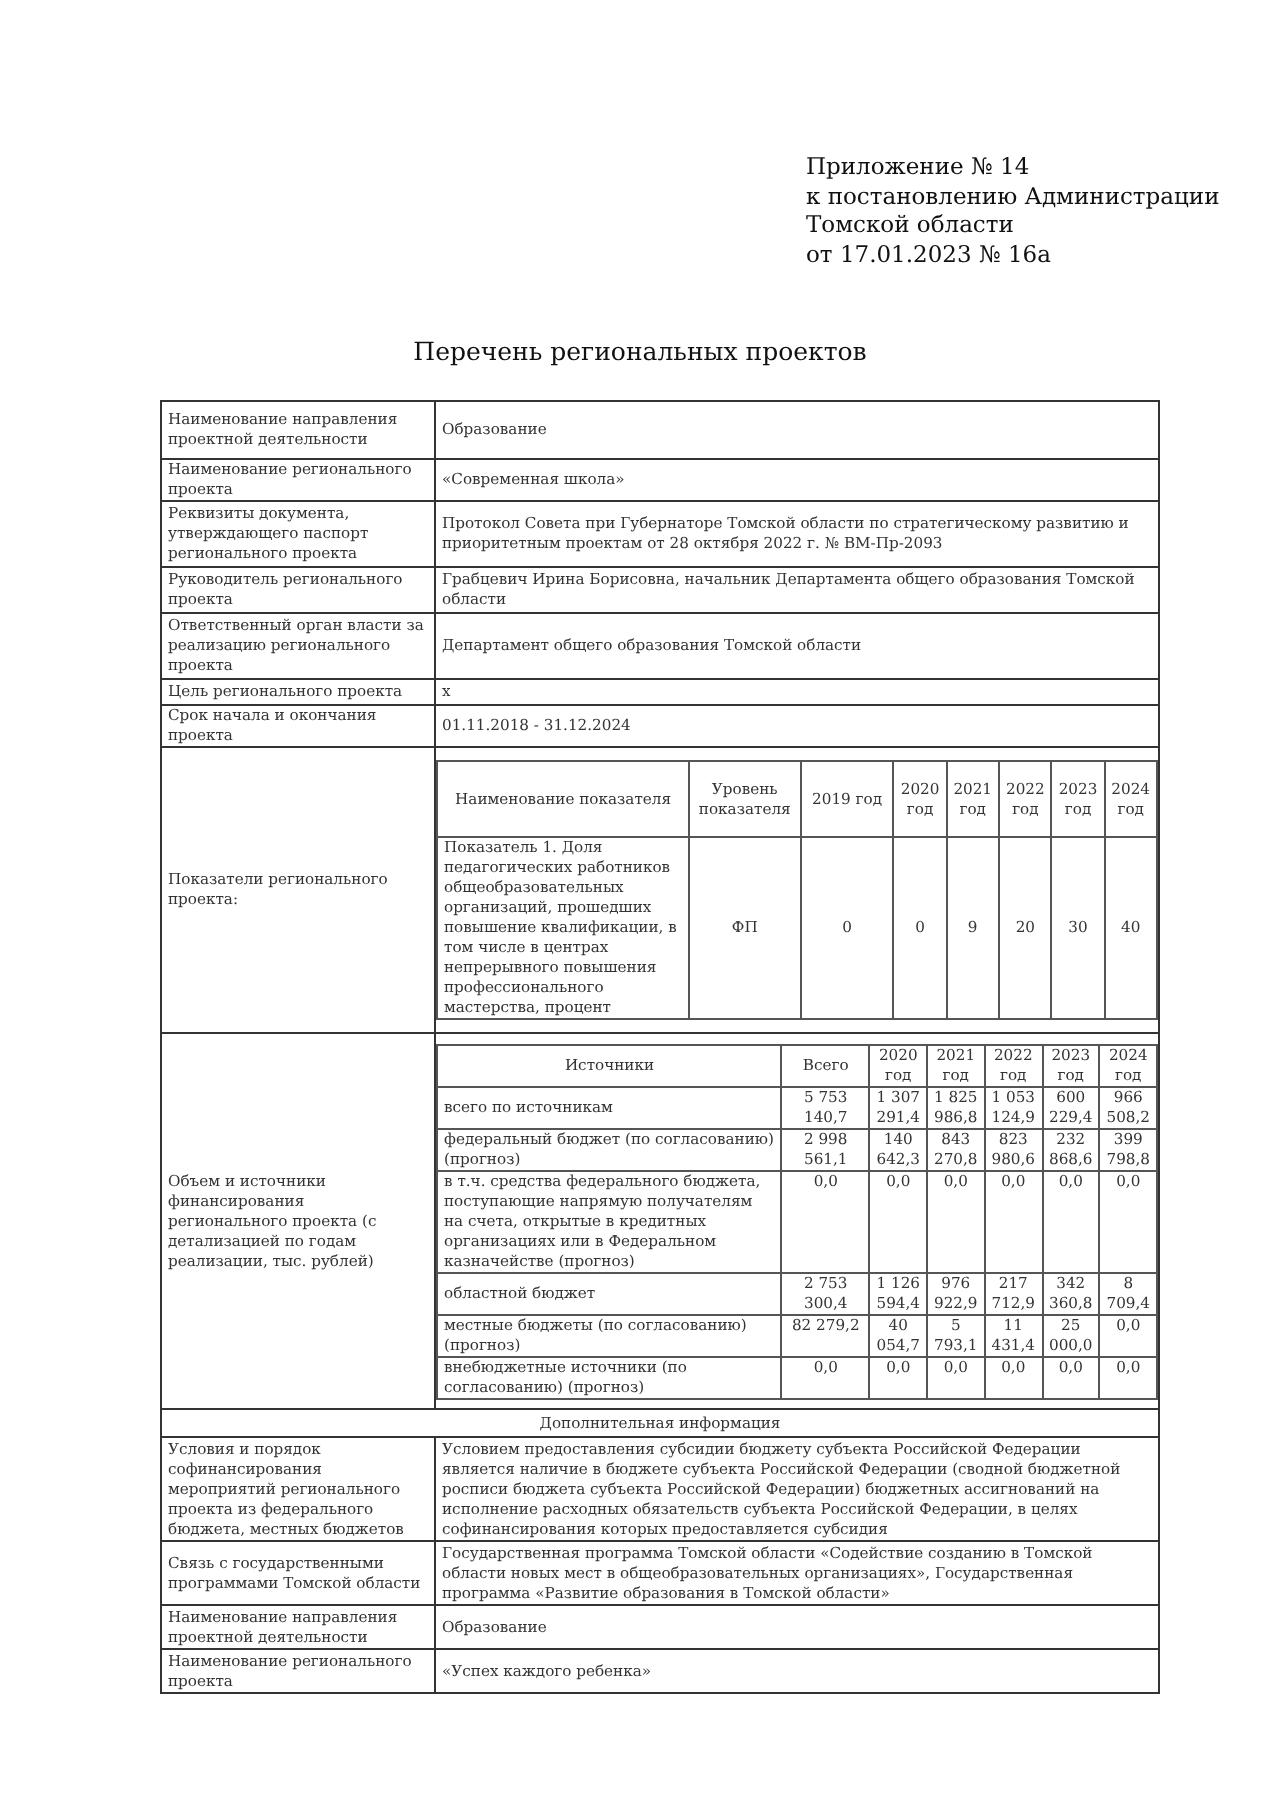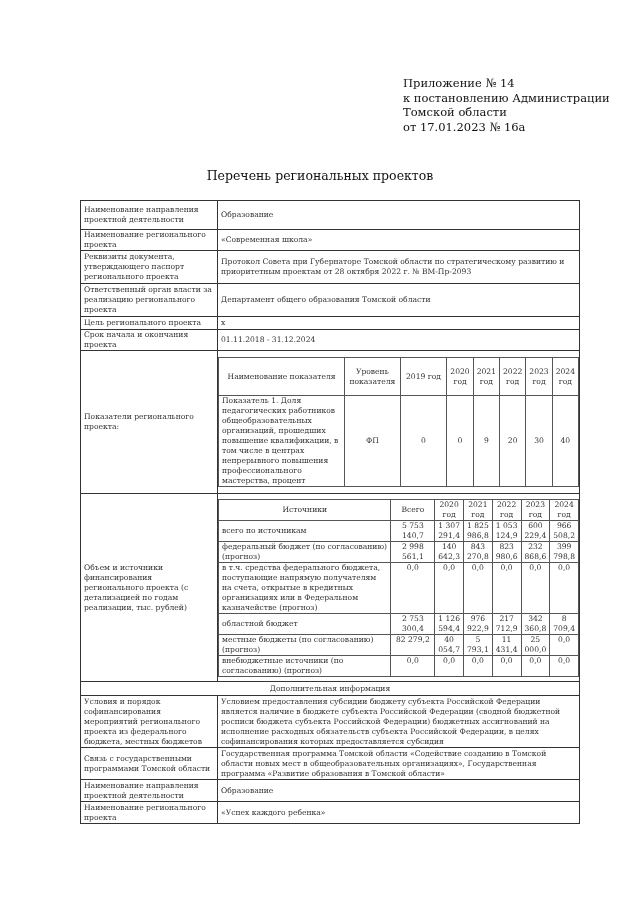--- a/index.html
+++ b/index.html
@@ -34,20 +34,24 @@
     <td class="lbl">Наименование направления проектной деятельности</td>
     <td>Образование</td>
   </tr>
   <tr style="height:21px">
     <td class="lbl">Наименование регионального проекта</td>
     <td>«Современная школа»</td>
   </tr>
   <tr style="height:33px">
     <td class="lbl">Реквизиты документа, утверждающего паспорт регионального проекта</td>
     <td>Протокол Совета при Губернаторе Томской области по стратегическому развитию и приоритетным проектам от 28 октября 2022 г. № ВМ-Пр-2093</td>
+  </tr>
+  <tr style="height:23px">
+    <td class="lbl">Руководитель регионального проекта</td>
+    <td>Грабцевич Ирина Борисовна, начальник Департамента общего образования Томской области</td>
   </tr>
   <tr style="height:33px">
     <td class="lbl">Ответственный орган власти за реализацию регионального проекта</td>
     <td>Департамент общего образования Томской области</td>
   </tr>
   <tr style="height:13px">
     <td class="lbl">Цель регионального проекта</td>
     <td>х</td>
   </tr>
   <tr style="height:20px">

